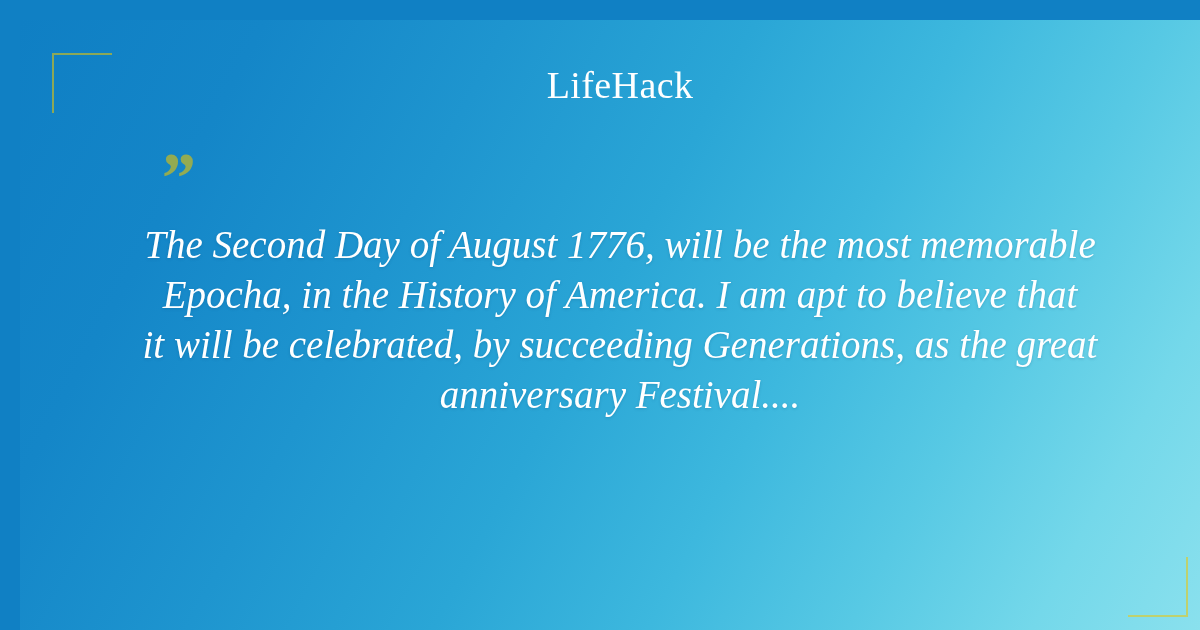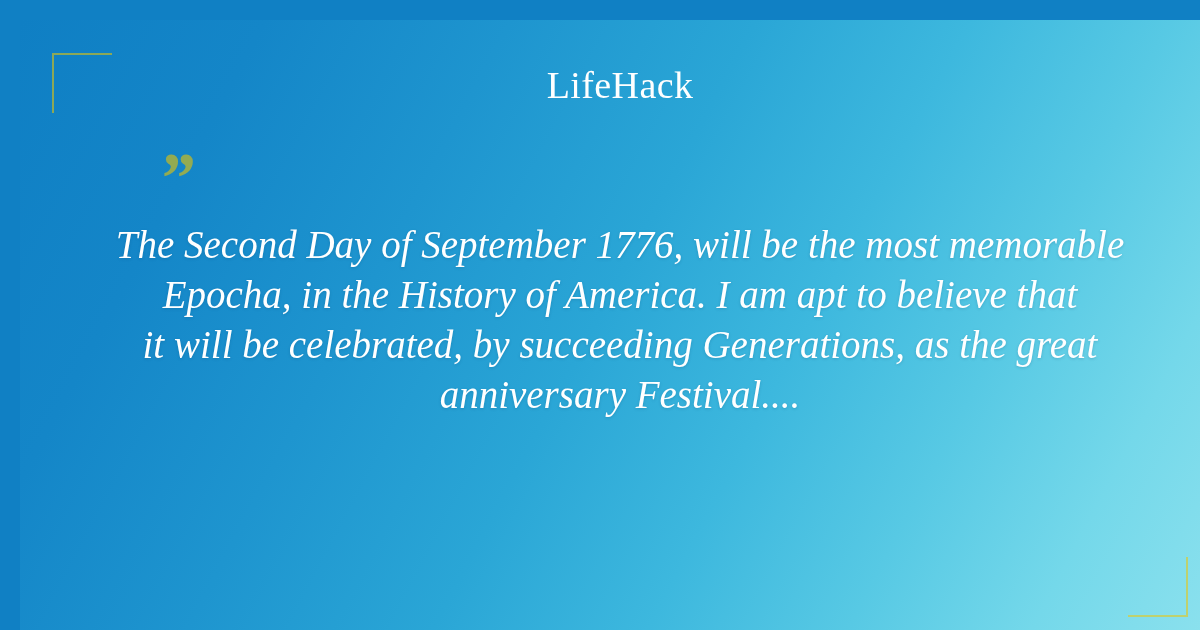--- a/index.html
+++ b/index.html
@@ -141,20 +141,20 @@
 <div id="quote-card">
 
   <div class="corner corner-tl"></div>
 
   <div class="corner corner-br"></div>
 
   <div id="brand-logo">LifeHack</div>
 
   <div id="quote-block">
     <div id="quote-mark">”</div>
-    <div id="quote-text">The Second Day of September 1776, will be the most memorable
+    <div id="quote-text">The Second Day of August 1776, will be the most memorable
 Epocha, in the History of America. I am apt to believe that
 it will be celebrated, by succeeding Generations, as the great
 anniversary Festival....</div>
   </div>
 
 
 </div>
 
 </body></html>

